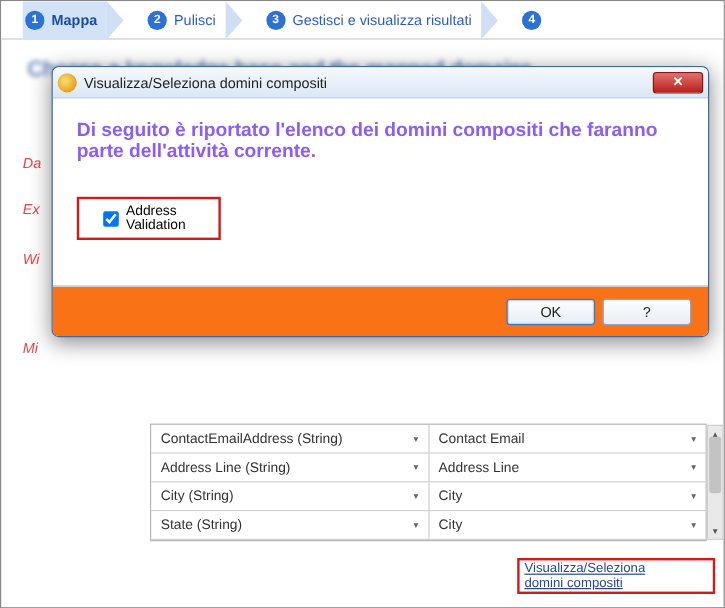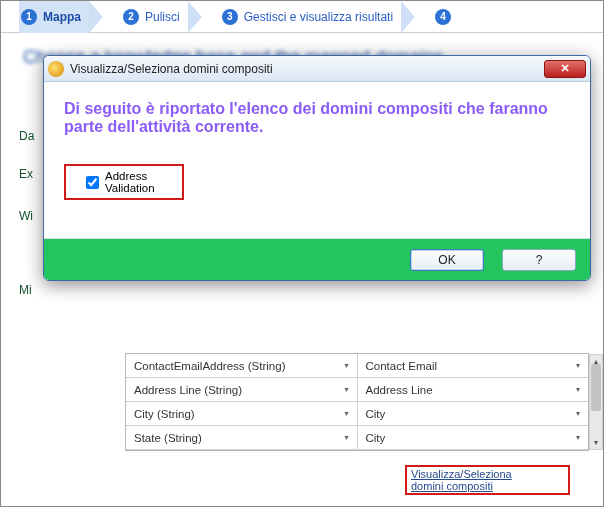--- a/index.html
+++ b/index.html
@@ -45,21 +45,21 @@
   }
   .active-bg { background: #d3e3f7; }
   .wizard-step .label { }
 
   .page-body { padding: 14px 22px; }
   .page-title {
     font-size: 18px; color: #1b4ca6;
     filter: blur(2px);
     margin-bottom: 12px;
   }
-  .left-letters { position:absolute; left:18px; font-size:12px; color:#14532d; }
+  .left-letters { position:absolute; left:18px; font-size:12px; color:#ef4444;font-style:italic; }
   #ll-d { top:128px; } #ll-e { top:166px; } #ll-w { top:208px; } #ll-m { top:282px; }
 
   
   .table-wrap {
     position: absolute;
     left: 124px; top: 352px;
     width: 464px;
     border: 1px solid #b7b7b7;
     background: #fff;
   }
@@ -80,21 +80,21 @@
   .dd { font-size: 8px; color: #666; }
   .scrollbar {
     position: absolute; right: -15px; top: 0; width: 14px; height: 100%;
     background: #e9e9e9; border: 1px solid #cfcfcf;
   }
   .scroll-thumb { position:absolute; top:10%; height:50%; left:1px; right:1px; background:#c3c3c3; border-radius:2px;}
   .scroll-btn { position:absolute; left:0; right:0; height:13px; display:flex; align-items:center; justify-content:center; font-size:8px; color:#555;}
   .scroll-btn.up{ top:0; } .scroll-btn.down{ bottom:0; }
 
   .bottom-link {
-    position: absolute; left: 404px; top: 464px;
+    position: absolute; left: 430px; top: 464px;
     width: 165px; height: 30px;
     border: 2px solid #d11a1a;
     padding: 1px 4px; font-size: 11px; color: #264a8f;
     line-height: 12px;
     text-decoration: underline;
   }
 
   
   .dialog {
     position: absolute;
@@ -137,23 +137,23 @@
     width: 120px;
     display: flex; align-items: center; gap: 6px;
     font-size: 11.5px;
   }
   .checkbox-row input { width: 13px; height: 13px; }
 
   .dialog-buttons {
     position: absolute; left: 0; right: 0; bottom: 0;
     height: 42px;
     border-top: 1px solid #d6dfe8;
-    background: #22c55e;
+    background: #f97316;
     display: flex; align-items: center; justify-content: flex-end;
-    gap: 18px; padding: 0 14px;
+    gap: 6px; padding: 0 14px;
   }
   .btn {
     min-width: 74px; height: 22px;
     background: linear-gradient(#fdfdfd,#e7eef7);
     border: 1px solid #8aa7c7;
     border-radius: 3px;
     font-size: 12px; color: #222;
     padding: 0 10px;
     display:flex; align-items:center; justify-content:center;
   }

